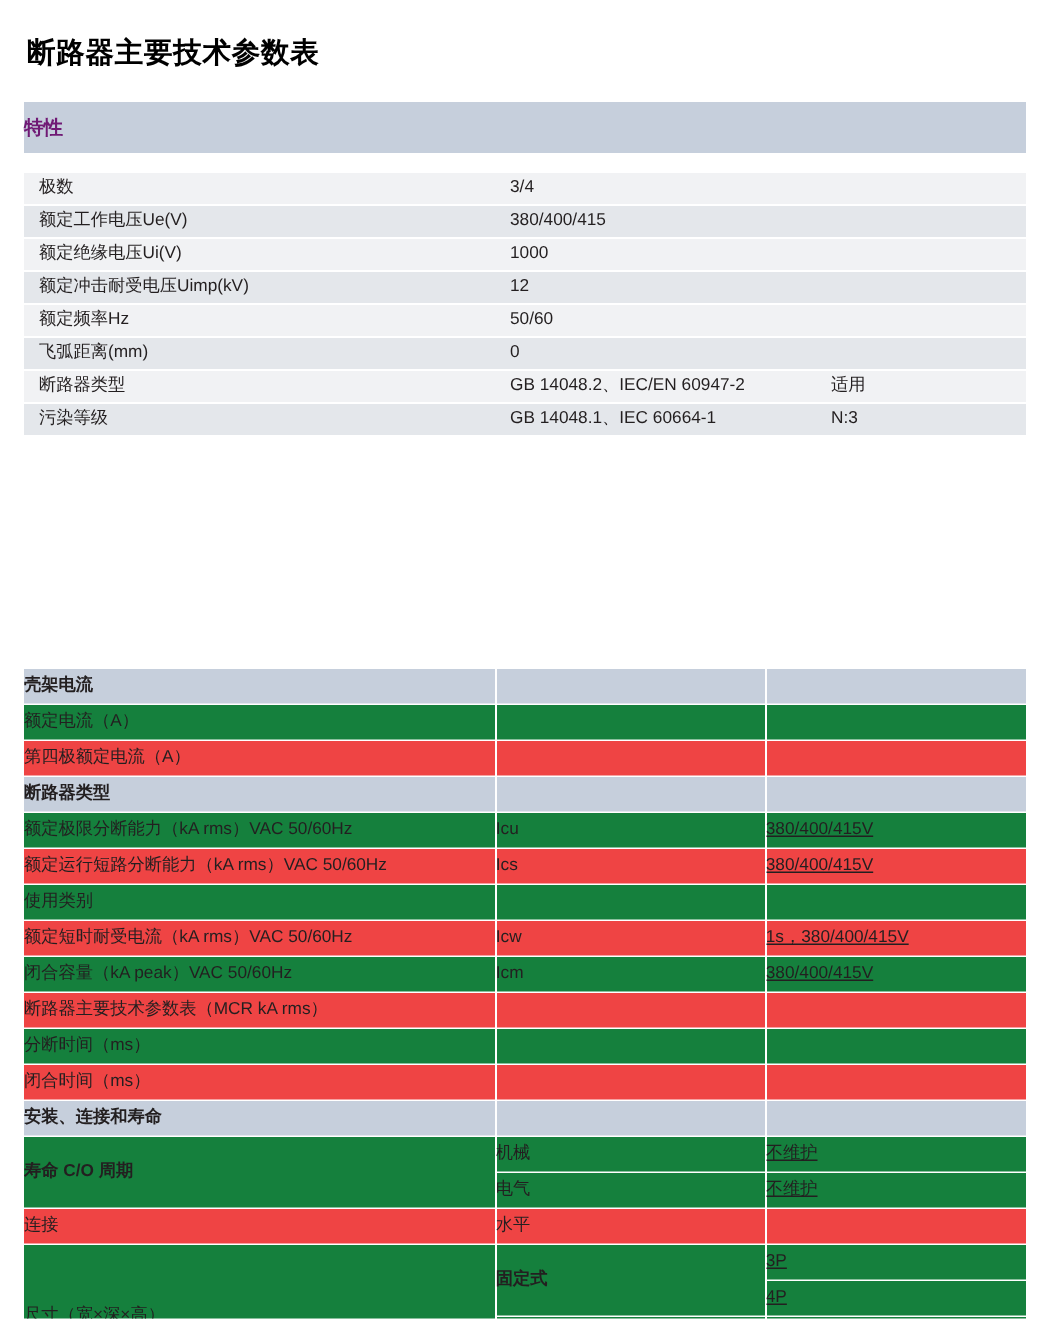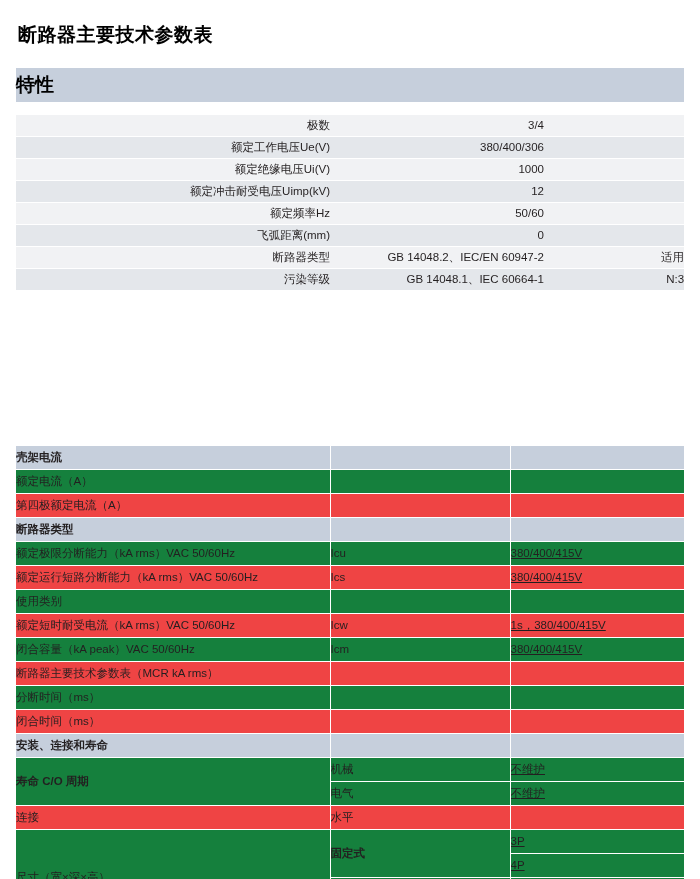--- a/index.html
+++ b/index.html
@@ -42,44 +42,43 @@
     font-size: 11.5px;
   }
   table.spec td, table.spec th {
     padding: 0;
     margin: 0;
   }
   .hdr-band td {
     background: #c6cfdc;
     height: 34px;
     font-weight: bold;
-    font-size: 19px;
+    font-size: 13px;
     padding-left: 10px;
-    color: #000000;
+    color: #701a75;
     vertical-align: middle;
   }
   .spacer-row td {
     height: 13px;
     background: #ffffff;
   }
   .row-light td {
     background: #f1f2f4;
   }
   .row-dark td {
     background: #e4e7eb;
   }
   .spec td.cell {
     height: 21px;
     vertical-align: middle;
-    padding-left: 22px;
+    padding-left: 10px;
     font-size: 11.5px;
     line-height: 21px;
     white-space: nowrap;
     overflow: hidden;
-    text-align: right;
   }
   .divider-row td {
     height: 1px;
     background: #ffffff;
     padding: 0;
     line-height: 0;
     font-size: 0;
   }
 
   
@@ -148,21 +147,21 @@
         <tr class="row-light">
           <td class="cell">极数</td>
           <td class="cell">3/4</td>
           <td class="cell"></td>
         </tr>
         <tr class="divider-row">
             <td colspan="3"></td>
           </tr>
         <tr class="row-dark">
           <td class="cell">额定工作电压Ue(V)</td>
-          <td class="cell">380/400/306</td>
+          <td class="cell">380/400/415</td>
           <td class="cell"></td>
         </tr>
         <tr class="divider-row">
             <td colspan="3"></td>
           </tr>
         <tr class="row-light">
           <td class="cell">额定绝缘电压Ui(V)</td>
           <td class="cell">1000</td>
           <td class="cell"></td>
         </tr>

